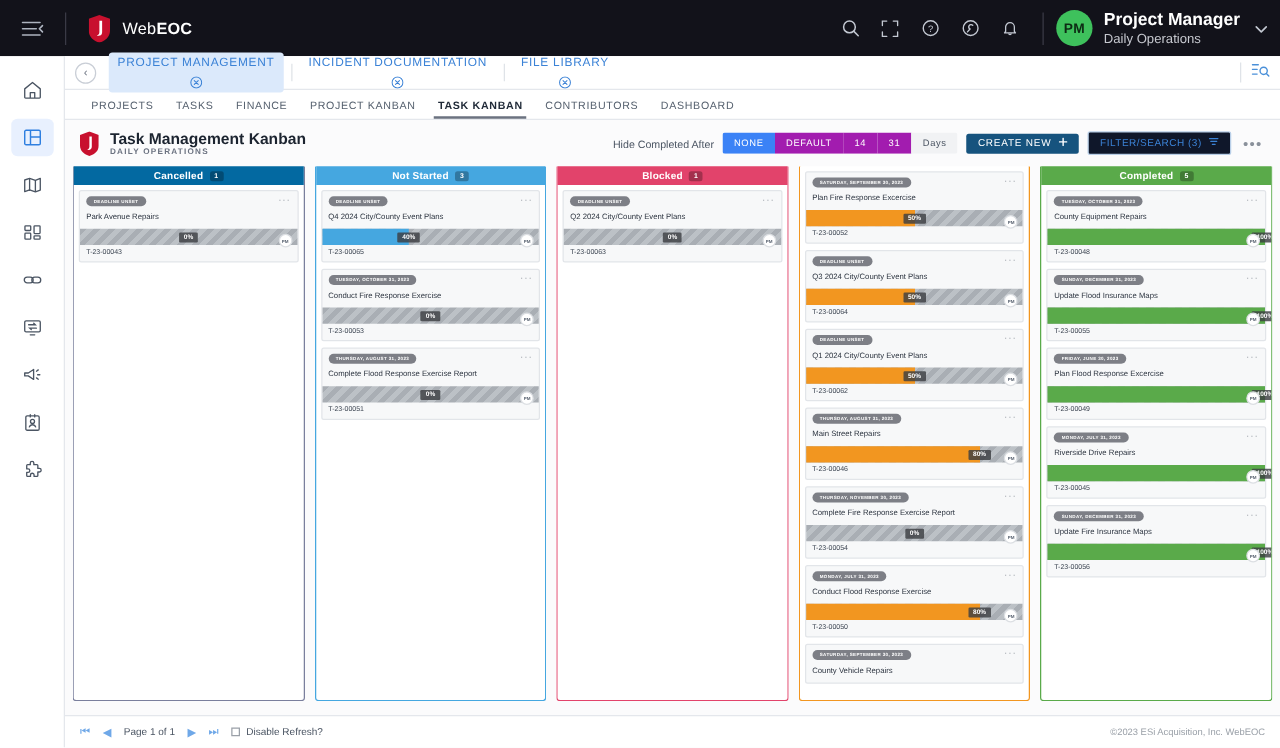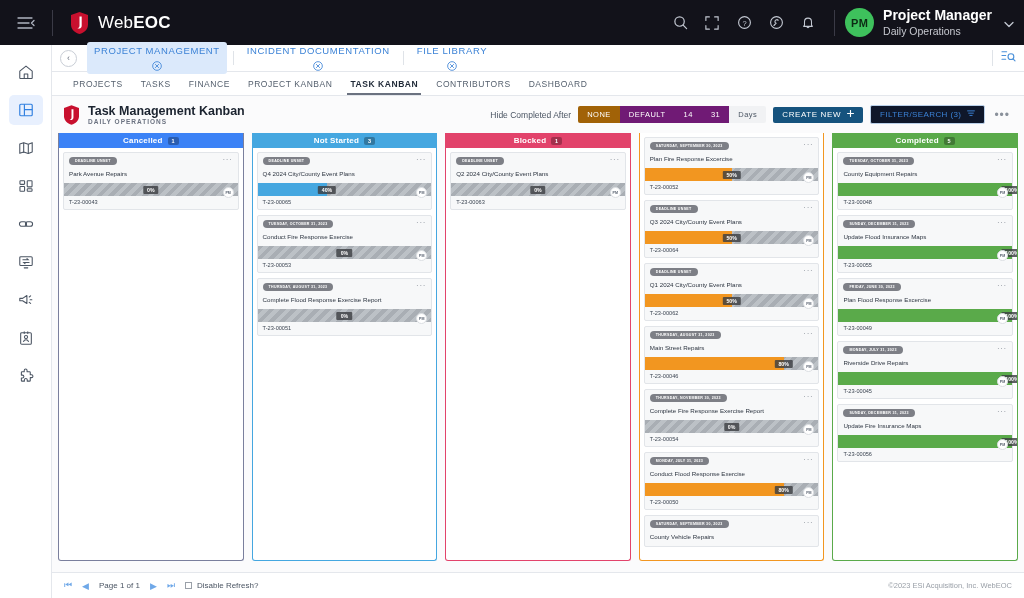--- a/index.html
+++ b/index.html
@@ -14,21 +14,21 @@
   
   .topbar {
     position: absolute; top: 0; left: 0; width: 1024px; height: 45px;
     background: #12121a; display: flex; align-items: center;
   }
   .hamburger { width: 52px; display: flex; align-items: center; justify-content: center; cursor: pointer; }
   .hamburger svg { display: block; }
   .tb-divider { width: 1px; height: 26px; background: #3a3a46; }
   .brand { display: flex; align-items: center; gap: 10px; margin-left: 18px; }
   .shield { width: 17px; height: 22px; position: relative; }
-  .brand-text { color: #fff; font-size: 17px; letter-spacing: .2px; }
+  .brand-text { color: #fff; font-size: 13px; letter-spacing: .2px; }
   .brand-text b { font-weight: bold; }
   .brand-text span.light { font-weight: 400; }
   .tb-right { margin-left: auto; display: flex; align-items: center; gap: 0; padding-right: 10px; }
   .tb-icon { width: 32px; height: 45px; display: flex; align-items: center; justify-content: center; cursor: pointer; }
   .tb-sep { width: 1px; height: 26px; background: #3a3a46; margin: 0 10px; }
   .avatar {
     width: 29px; height: 29px; border-radius: 50%; background: #3ec15c;
     color: #0d2b14; font-size: 11px; font-weight: bold; display: flex;
     align-items: center; justify-content: center; letter-spacing: .4px;
   }
@@ -94,23 +94,23 @@
     height: 37px; display: flex; align-items: center; padding: 0 12px; background: #fbfbfc;
   }
   .title-shield { width: 15px; height: 20px; position: relative; margin-right: 9px; }
   .title-text .t1 { font-size: 12.5px; font-weight: bold; color: #1c2430; line-height: 1.15; }
   .title-text .t2 { font-size: 6.5px; letter-spacing: 1px; color: #6b7280; font-weight: bold; }
   .title-right { margin-left: auto; display: flex; align-items: center; gap: 7px; }
   .hide-label { font-size: 8.5px; color: #4b5563; }
   .segbtns { display: flex; height: 17px; border-radius: 2px; overflow: hidden; }
   .seg {
     display: flex; align-items: center; justify-content: center; font-size: 7.5px;
-    letter-spacing: .5px; color: #ffffff; background: #701a75; cursor: pointer; padding: 0 9px;
-  }
-  .seg.green { background: #a16207; }
+    letter-spacing: .5px; color: #ffffff; background: #a21caf; cursor: pointer; padding: 0 9px;
+  }
+  .seg.green { background: #3b82f6; }
   .seg.last { background: #f1f2f4; color: #4b5563; }
   .btn-create {
     height: 16px; background: #16537e; color: #fff; font-size: 8px; letter-spacing: .6px;
     display: flex; align-items: center; gap: 6px; padding: 0 9px; border-radius: 2px; cursor: pointer;
   }
   .btn-filter {
     height: 19px; background: #0f172a; color: #3b82d6; font-size: 8px; letter-spacing: .4px;
     display: flex; align-items: center; gap: 6px; padding: 0 9px; border-radius: 2px;
     border: 1px solid #b9cfe8; cursor: pointer;
   }
@@ -387,21 +387,21 @@
               <path d="M.6 1h7.8M1.8 3.6h5.4M3.2 6.2h2.6" stroke="#3b82d6" stroke-width="1.1" stroke-linecap="round"></path>
             </svg>
         </span>
       </div>
       <div class="dots-btn">•••</div>
     </div>
   </div>
 
   <div class="board" id="board">
       <div class="column" style="border-color: rgb(122, 127, 157);">
-        <div class="col-head" style="background: #3b82f6;">
+        <div class="col-head" style="background: #0369a1;">
           <span>Cancelled</span>
           <span class="col-count">1</span>
         </div>
         <div class="col-body">
           <div class="card">
             <div class="card-top">
               <span class="chip">DEADLINE UNSET</span>
               <span class="card-dots">···</span>
             </div>
             <div class="card-title">Park Avenue Repairs</div>

